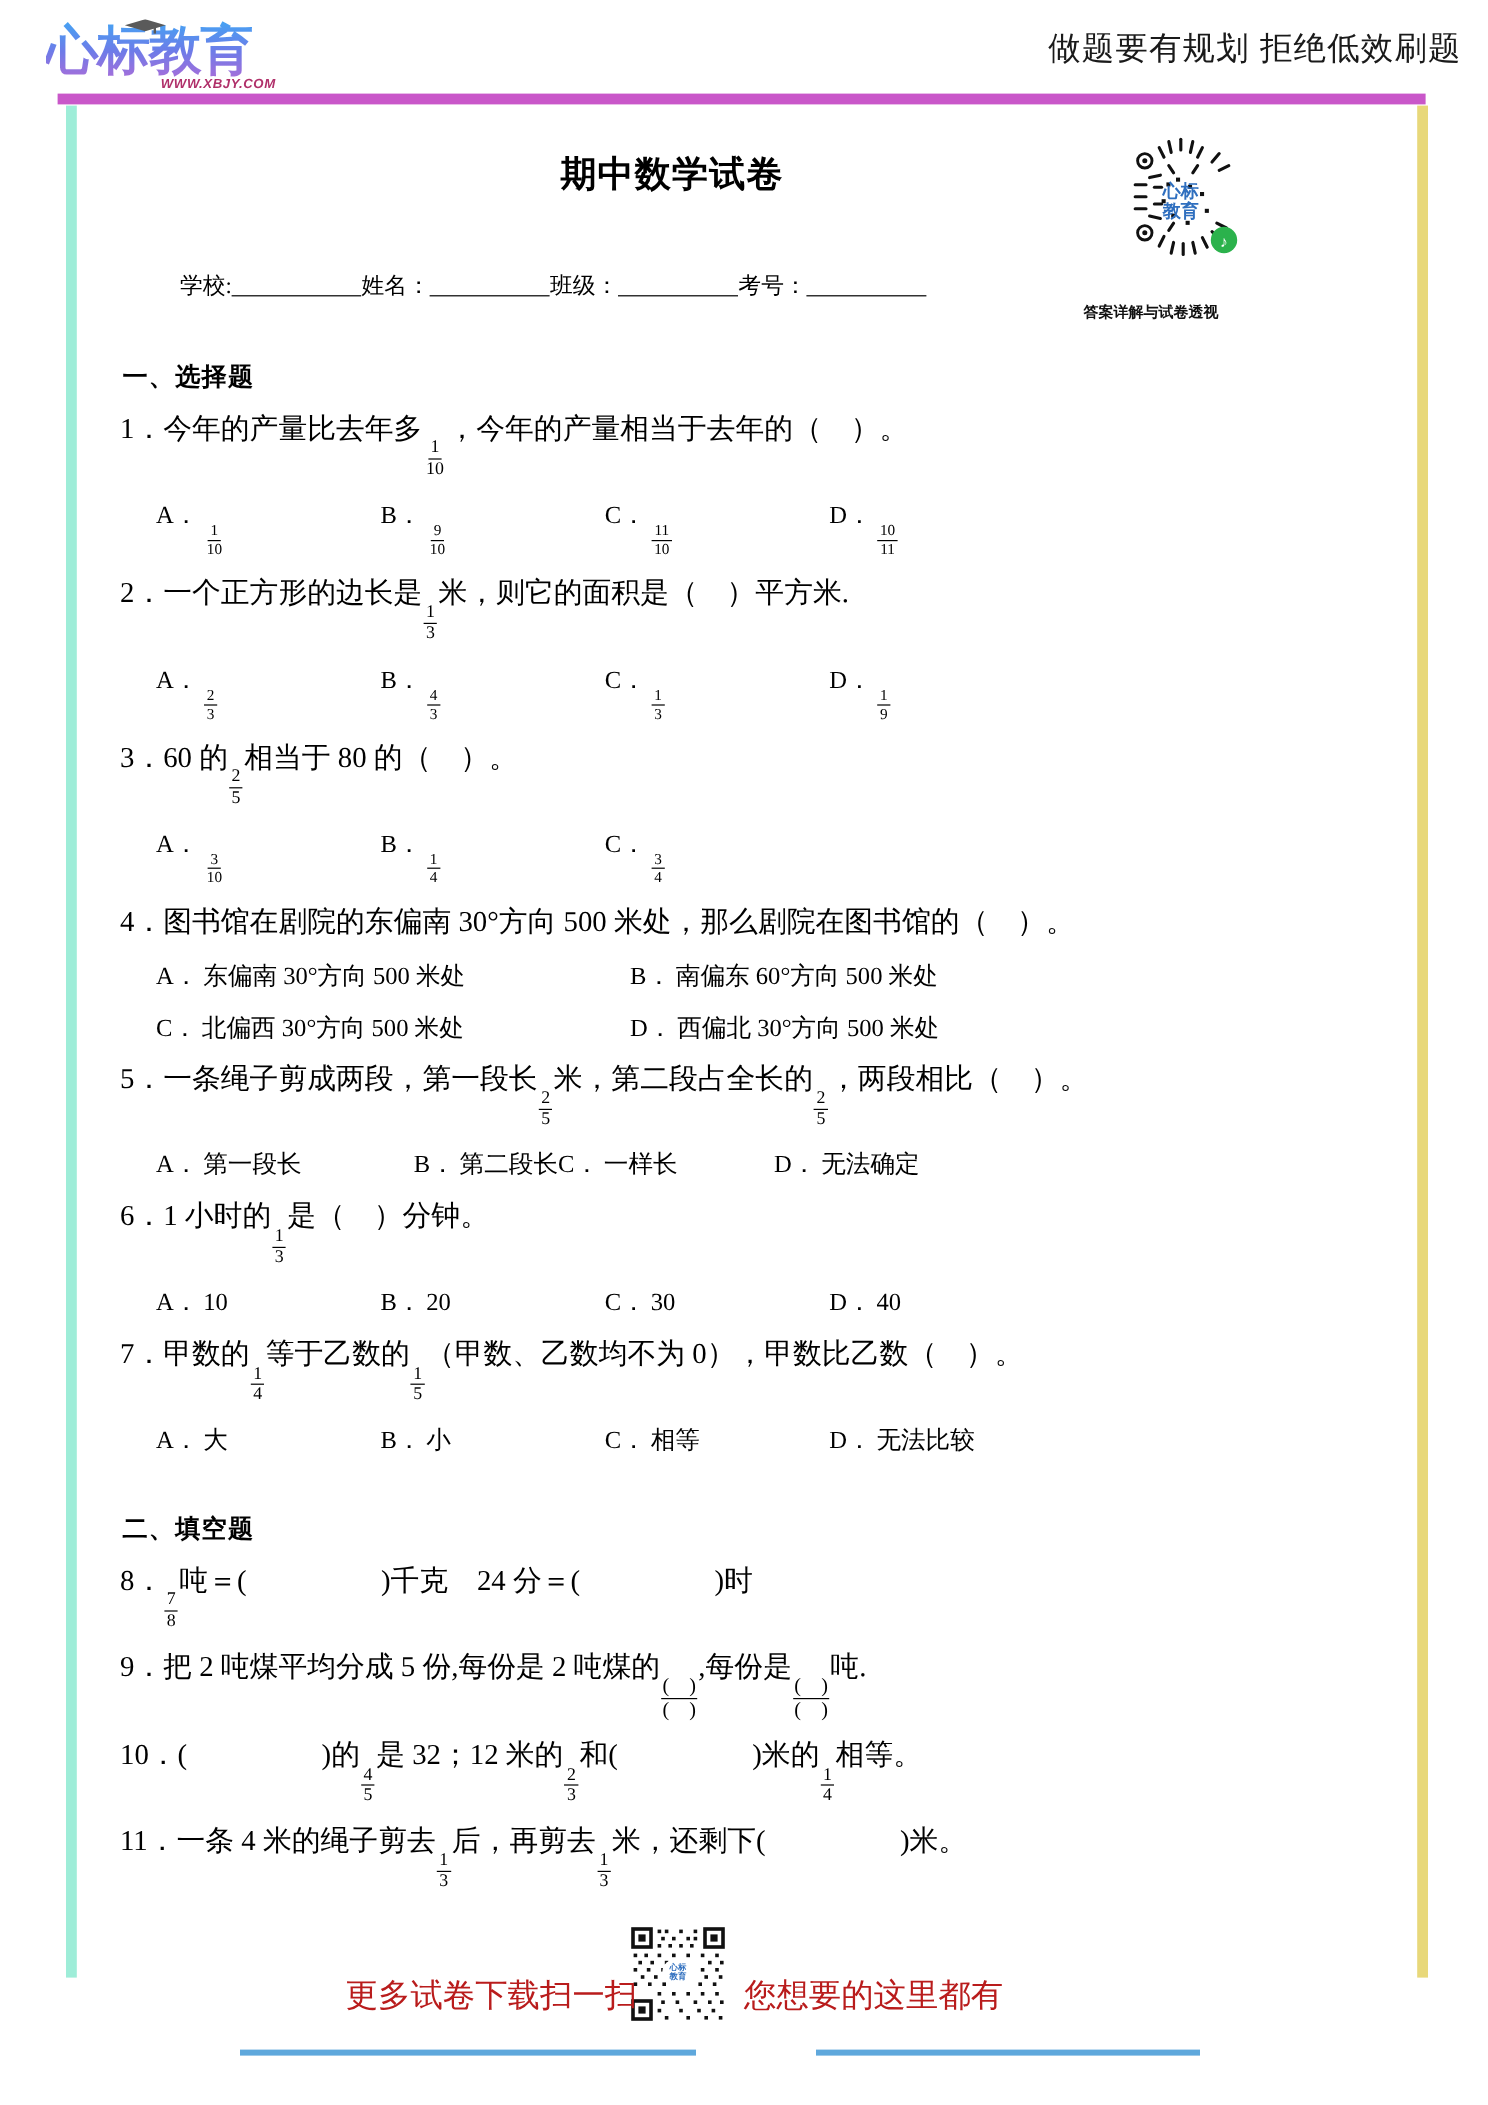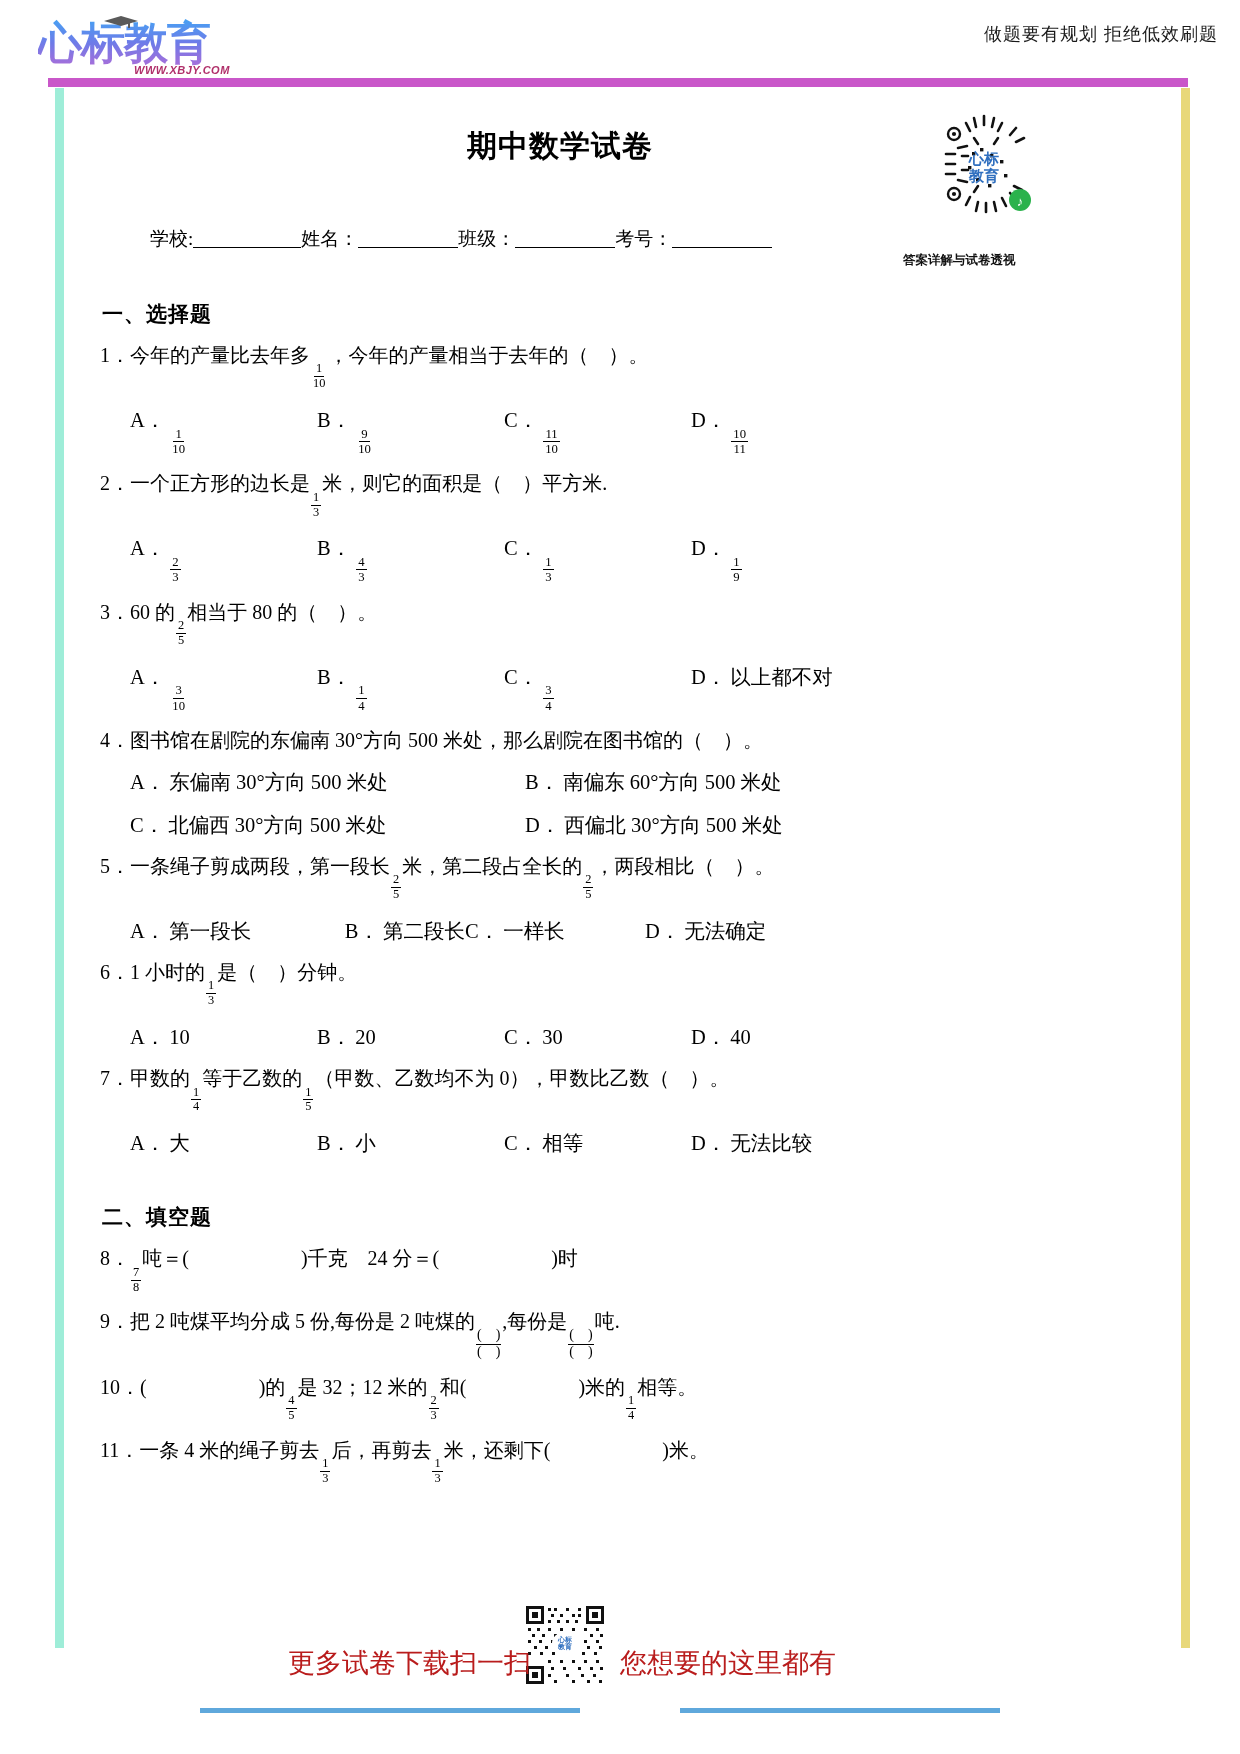--- a/index.html
+++ b/index.html
@@ -25,21 +25,21 @@
   .logo-cap { position:absolute; left:66px; top:2px; width:34px; height:13px; }
   .logo-url {
     position:absolute; left:96px; bottom:-2px;
     font-family:"Liberation Sans", sans-serif;
     font-size:11px; font-weight:bold; font-style:italic;
     color:#B0306A; letter-spacing:.5px; white-space:nowrap;
   }
   .slogan {
     position:absolute; right:22px; top:22px;
     font-family:"Liberation Sans", sans-serif;
-    font-size:18px; color:#1a1a1a; letter-spacing:1px; white-space:nowrap;
+    font-size:27px; color:#1a1a1a; letter-spacing:1px; white-space:nowrap;
   }
 
   
   .edge-top    { position:absolute; left:48px;  top:78px;  width:1140px; height:9px;  background:#C957C9; }
   .edge-left   { position:absolute; left:55px;  top:88px;  width:9px;   height:1560px; background:#9EEDD8; }
   .edge-right  { position:absolute; left:1181px;top:88px;  width:9px;   height:1560px; background:#E8D87A; }
 
   
   .title-wrap { position:absolute; left:110px; top:118px; width:900px; text-align:center; }
   .title-line {
@@ -61,21 +61,21 @@
     font-family:"Liberation Sans", sans-serif;
     font-size:12.5px; font-weight:bold; color:#111; text-align:left; white-space:nowrap;
   }
 
   
   .body { position:absolute; left:100px; top:300px; width:1000px; }
   .sec-head {
     font-family:"Liberation Sans", sans-serif;
     font-weight:bold; font-size:21px; margin:0 0 6px 2px; letter-spacing:1px;
   }
-  .q { font-size:20px; line-height:1.25; margin-top:15px; white-space:nowrap; }
+  .q { font-size:24px; line-height:1.25; margin-top:15px; white-space:nowrap; }
   .q-num { display:inline-block; }
   .opts { display:flex; margin-top:15px; padding-left:30px; font-size:20.5px; white-space:nowrap; }
   .opts.wide > div { width:187px; }
   .opts.w2 > div { width:395px; }
   .opts.w5 > div:nth-child(1){ width:150px; }
   .opts.w5 > div:nth-child(2){ width:185px;text-align:right; }
   .opts.w5 > div:nth-child(3){ width:180px; }
   .opt-lbl { margin-right:4px; }
 
   
@@ -259,21 +259,20 @@
             <span>10</span>
           </span></div>
       <div><span class="opt-lbl">B．</span><span class="frac">
             <span class="num">1</span>
             <span>4</span>
           </span></div>
       <div><span class="opt-lbl">C．</span><span class="frac">
             <span class="num">3</span>
             <span>4</span>
           </span></div>
-      <div><span class="opt-lbl">D．</span><span>以上都不对</span></div>
     </div>
 
     <div class="q">
       <span class="q-num">4．</span><span>图书馆在剧院的东偏南 30°方向 500 米处，那么剧院在图书馆的（　）。</span>
     </div>
     <div class="opts w2">
       <div><span class="opt-lbl">A．</span><span>东偏南 30°方向 500 米处</span></div>
       <div><span class="opt-lbl">B．</span><span>南偏东 60°方向 500 米处</span></div>
     </div>
     <div class="opts w2">

